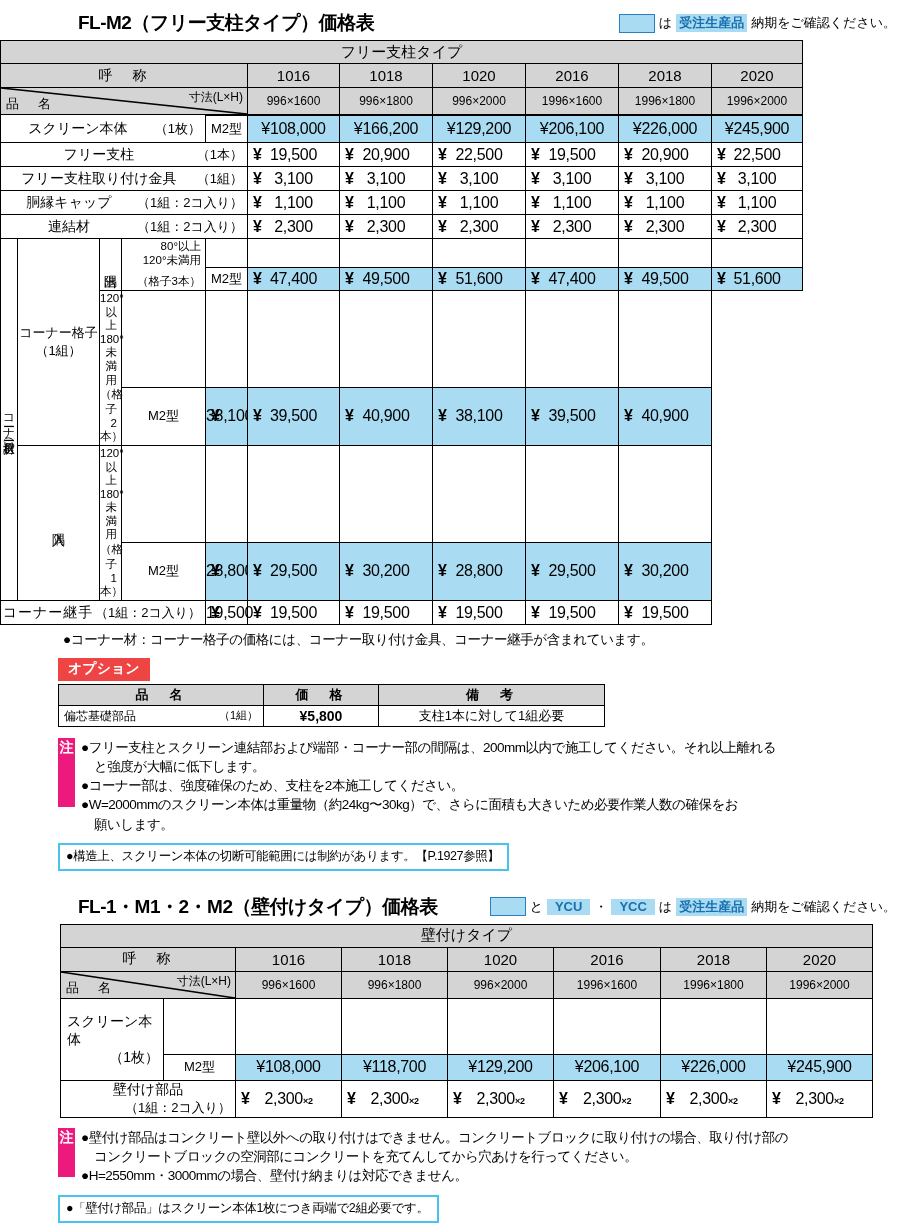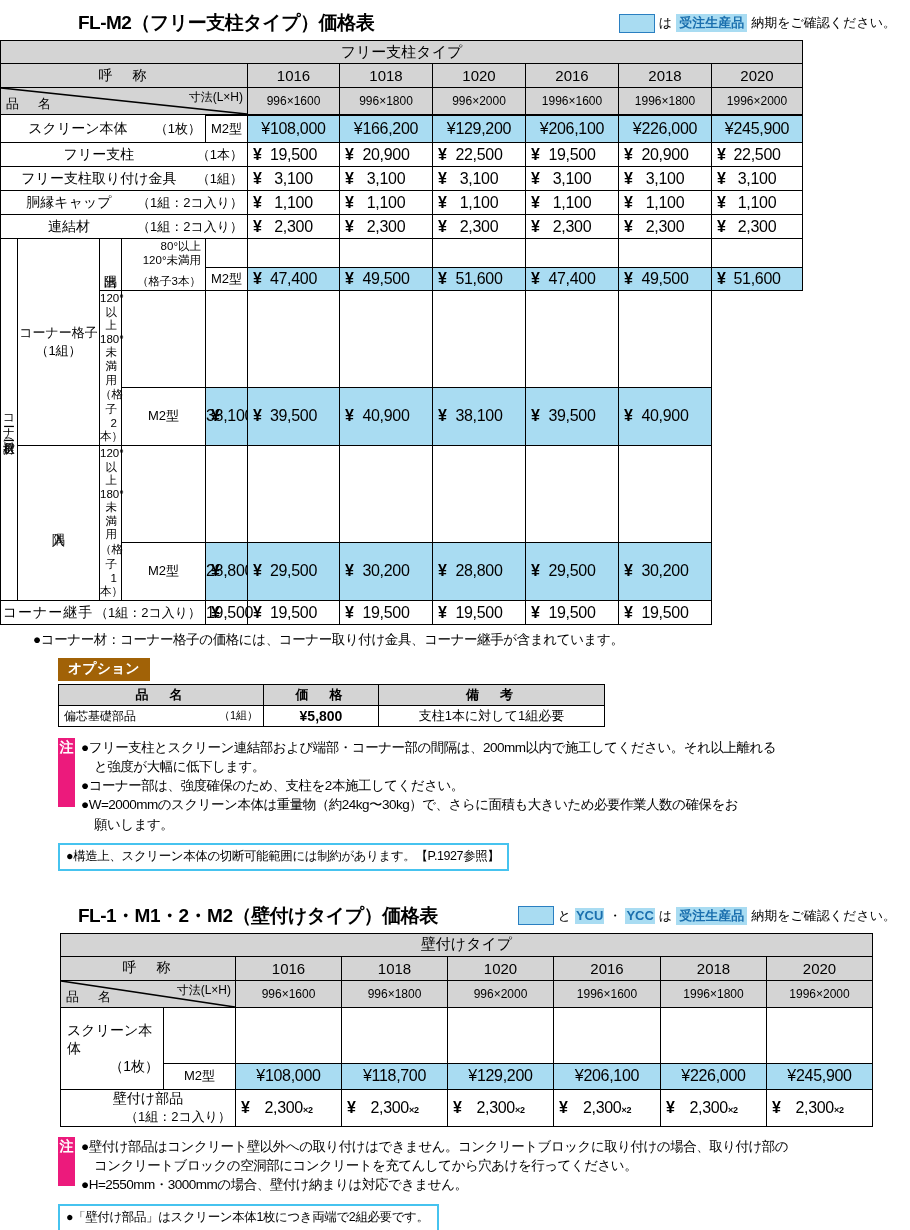--- a/index.html
+++ b/index.html
@@ -44,21 +44,21 @@
     padding:0px 2px;
     font-size:13px;
     line-height:16px;
     border:1px solid #a9dcf2;
   }
   .tag-code{
     display:inline-block;
     background:#a9dcf2;
     color:#1a6fae;
     font-weight:700;
-    padding:0 1px;
+    padding:0 8px;
     font-size:13px;line-height:16px;
   }
 
   
   table.pt{
     border-collapse:collapse;
     table-layout:fixed;
     font-size:13px;
   }
   table.pt td,table.pt th{
@@ -90,25 +90,25 @@
   
   .diag{
     position:relative;background:#d4d4d4;height:26px;
   }
   .diag .dl{position:absolute;left:0;top:0;width:100%;height:100%;}
   .diag .t1{position:absolute;right:4px;top:1px;font-size:12px;}
   .diag .t2{position:absolute;left:5px;bottom:1px;font-size:13px;letter-spacing:3px;}
 
   
   .bullet-line{
-    padding-left:33px;font-size:13.5px;letter-spacing:-0.4px;white-space:nowrap;
+    padding-left:63px;font-size:13.5px;letter-spacing:-0.4px;white-space:nowrap;
   }
 
   .opt-badge{
-    display:inline-block;background:#a16207;color:#fff;font-weight:700;
+    display:inline-block;background:#ef4444;color:#fff;font-weight:700;
     font-size:14px;padding:2px 10px 3px 10px;letter-spacing:0px;
   }
 
   table.opt{
     border-collapse:collapse;table-layout:fixed;font-size:13px;
   }
   table.opt td{border:1px solid #000;padding:0;text-align:center;height:20px;}
   table.opt .oh{background:#d4d4d4;font-weight:700;letter-spacing:4px;}
 
   
@@ -407,21 +407,21 @@
       <p>●コーナー部は、強度確保のため、支柱を2本施工してください。</p>
       <p>●W=2000mmのスクリーン本体は重量物（約24kg〜30kg）で、さらに面積も大きいため必要作業人数の確保をお</p>
       <p class="ind">願いします。</p>
     </div>
   </div>
 
   <div style="padding-left:58px;margin-top:9px;">
     <span class="infobox">●構造上、スクリーン本体の切断可能範囲には制約があります。【P.1927参照】</span>
   </div>
 
-  <div class="sec-title-line" style="margin-top:30px;gap:32px;">
+  <div class="sec-title-line" style="margin-top:21px;gap:32px;">
     <div class="sec-title">FL-1・M1・2・M2（壁付けタイプ）価格表</div>
     <div class="legend">
       <span class="sw-blue"></span>
       <span>と</span>
       <span class="tag-code">YCU</span>
       <span>・</span>
       <span class="tag-code">YCC</span>
       <span>は</span>
       <span class="tag-blue" style="color:#1a6fae;font-weight:700;">受注生産品</span>
       <span>納期をご確認ください。</span>

